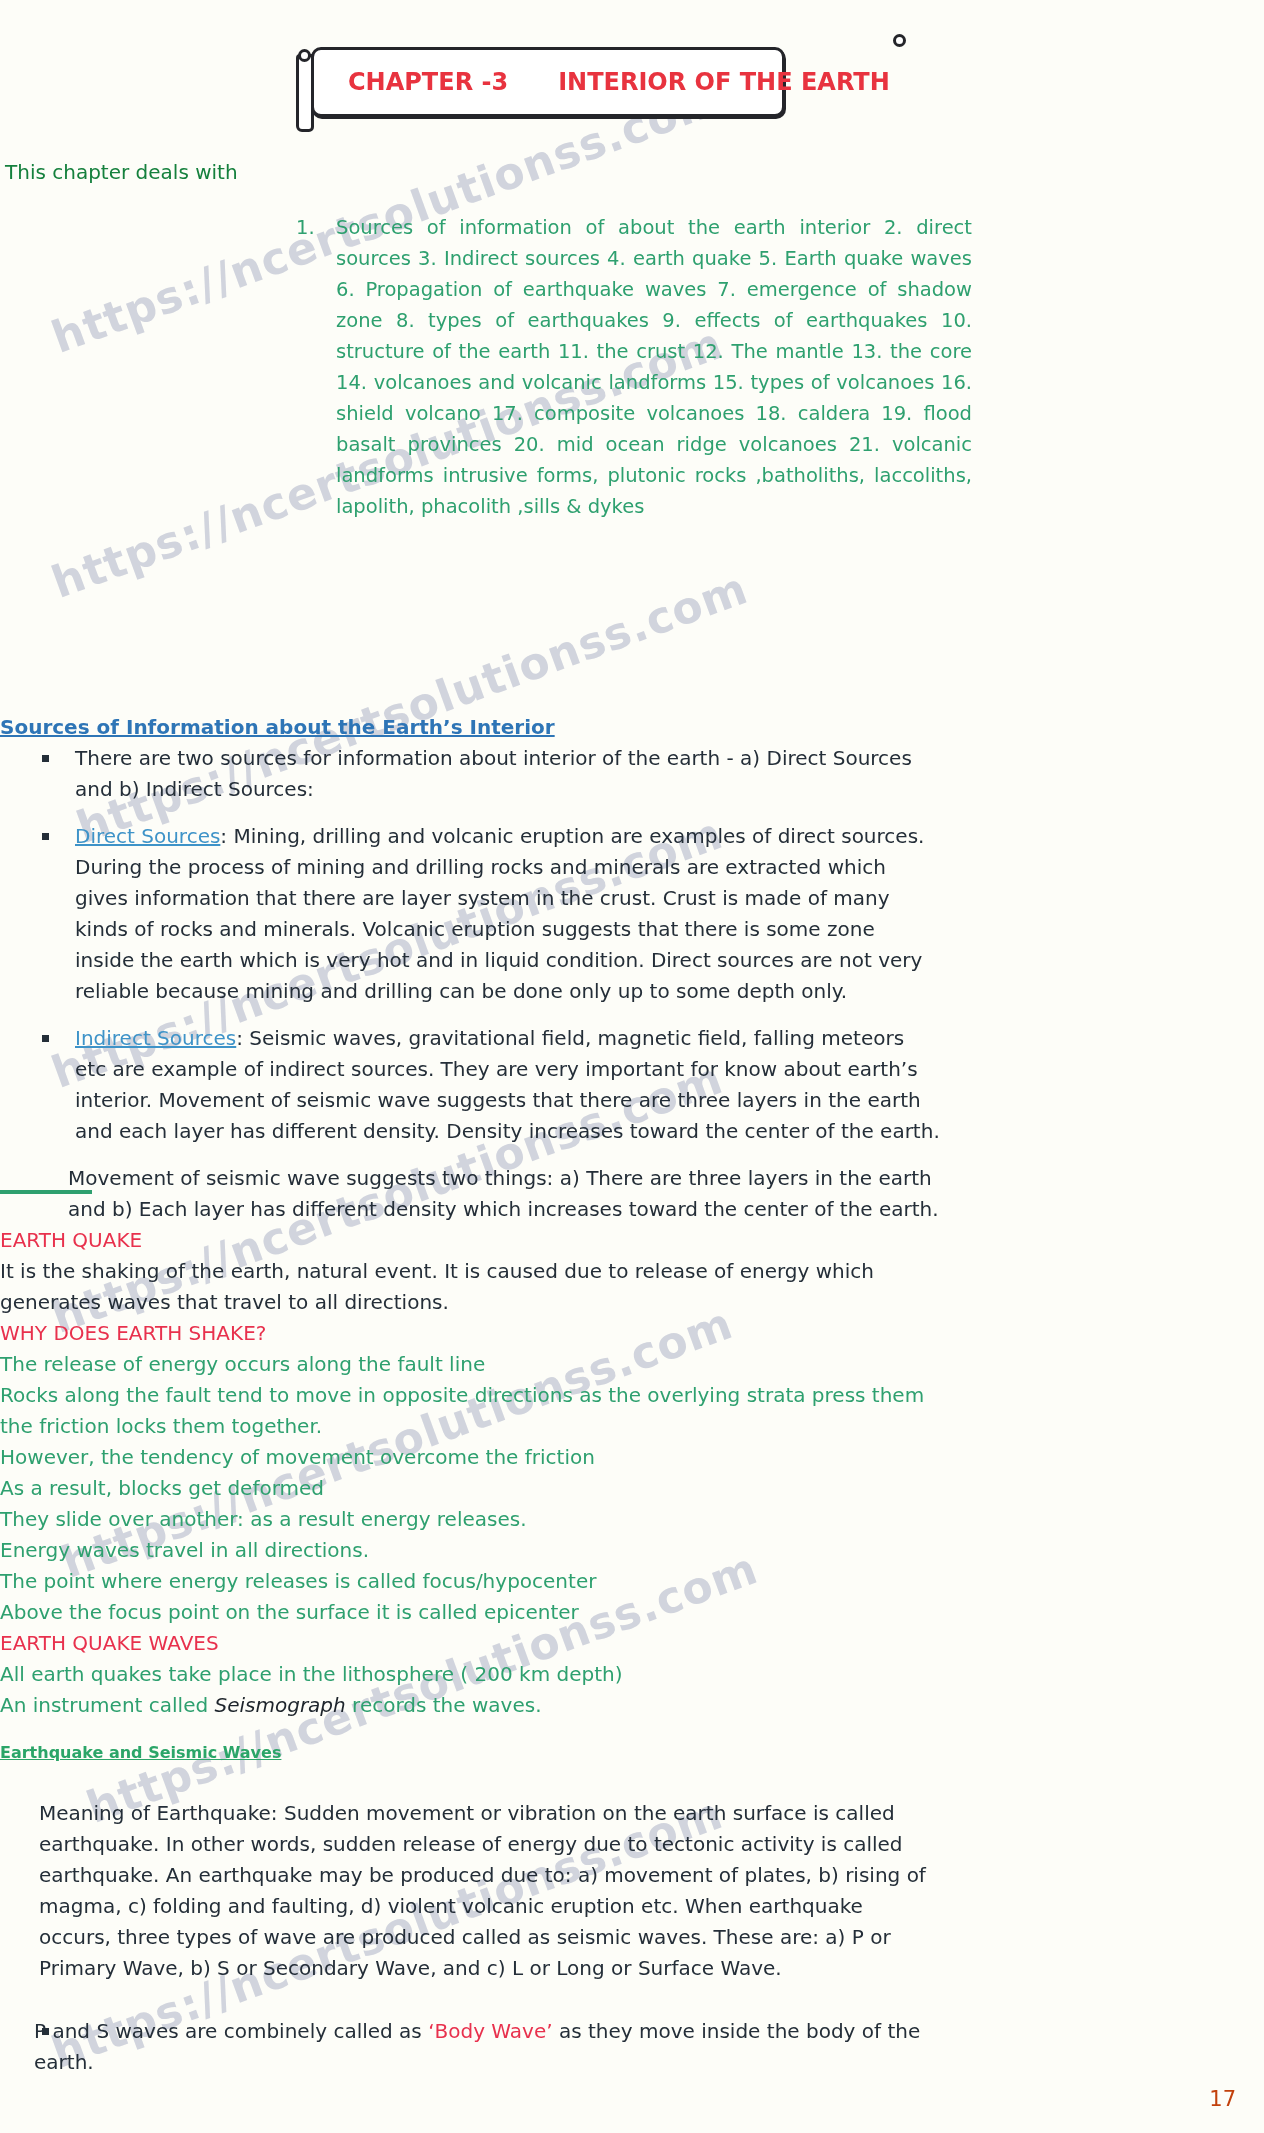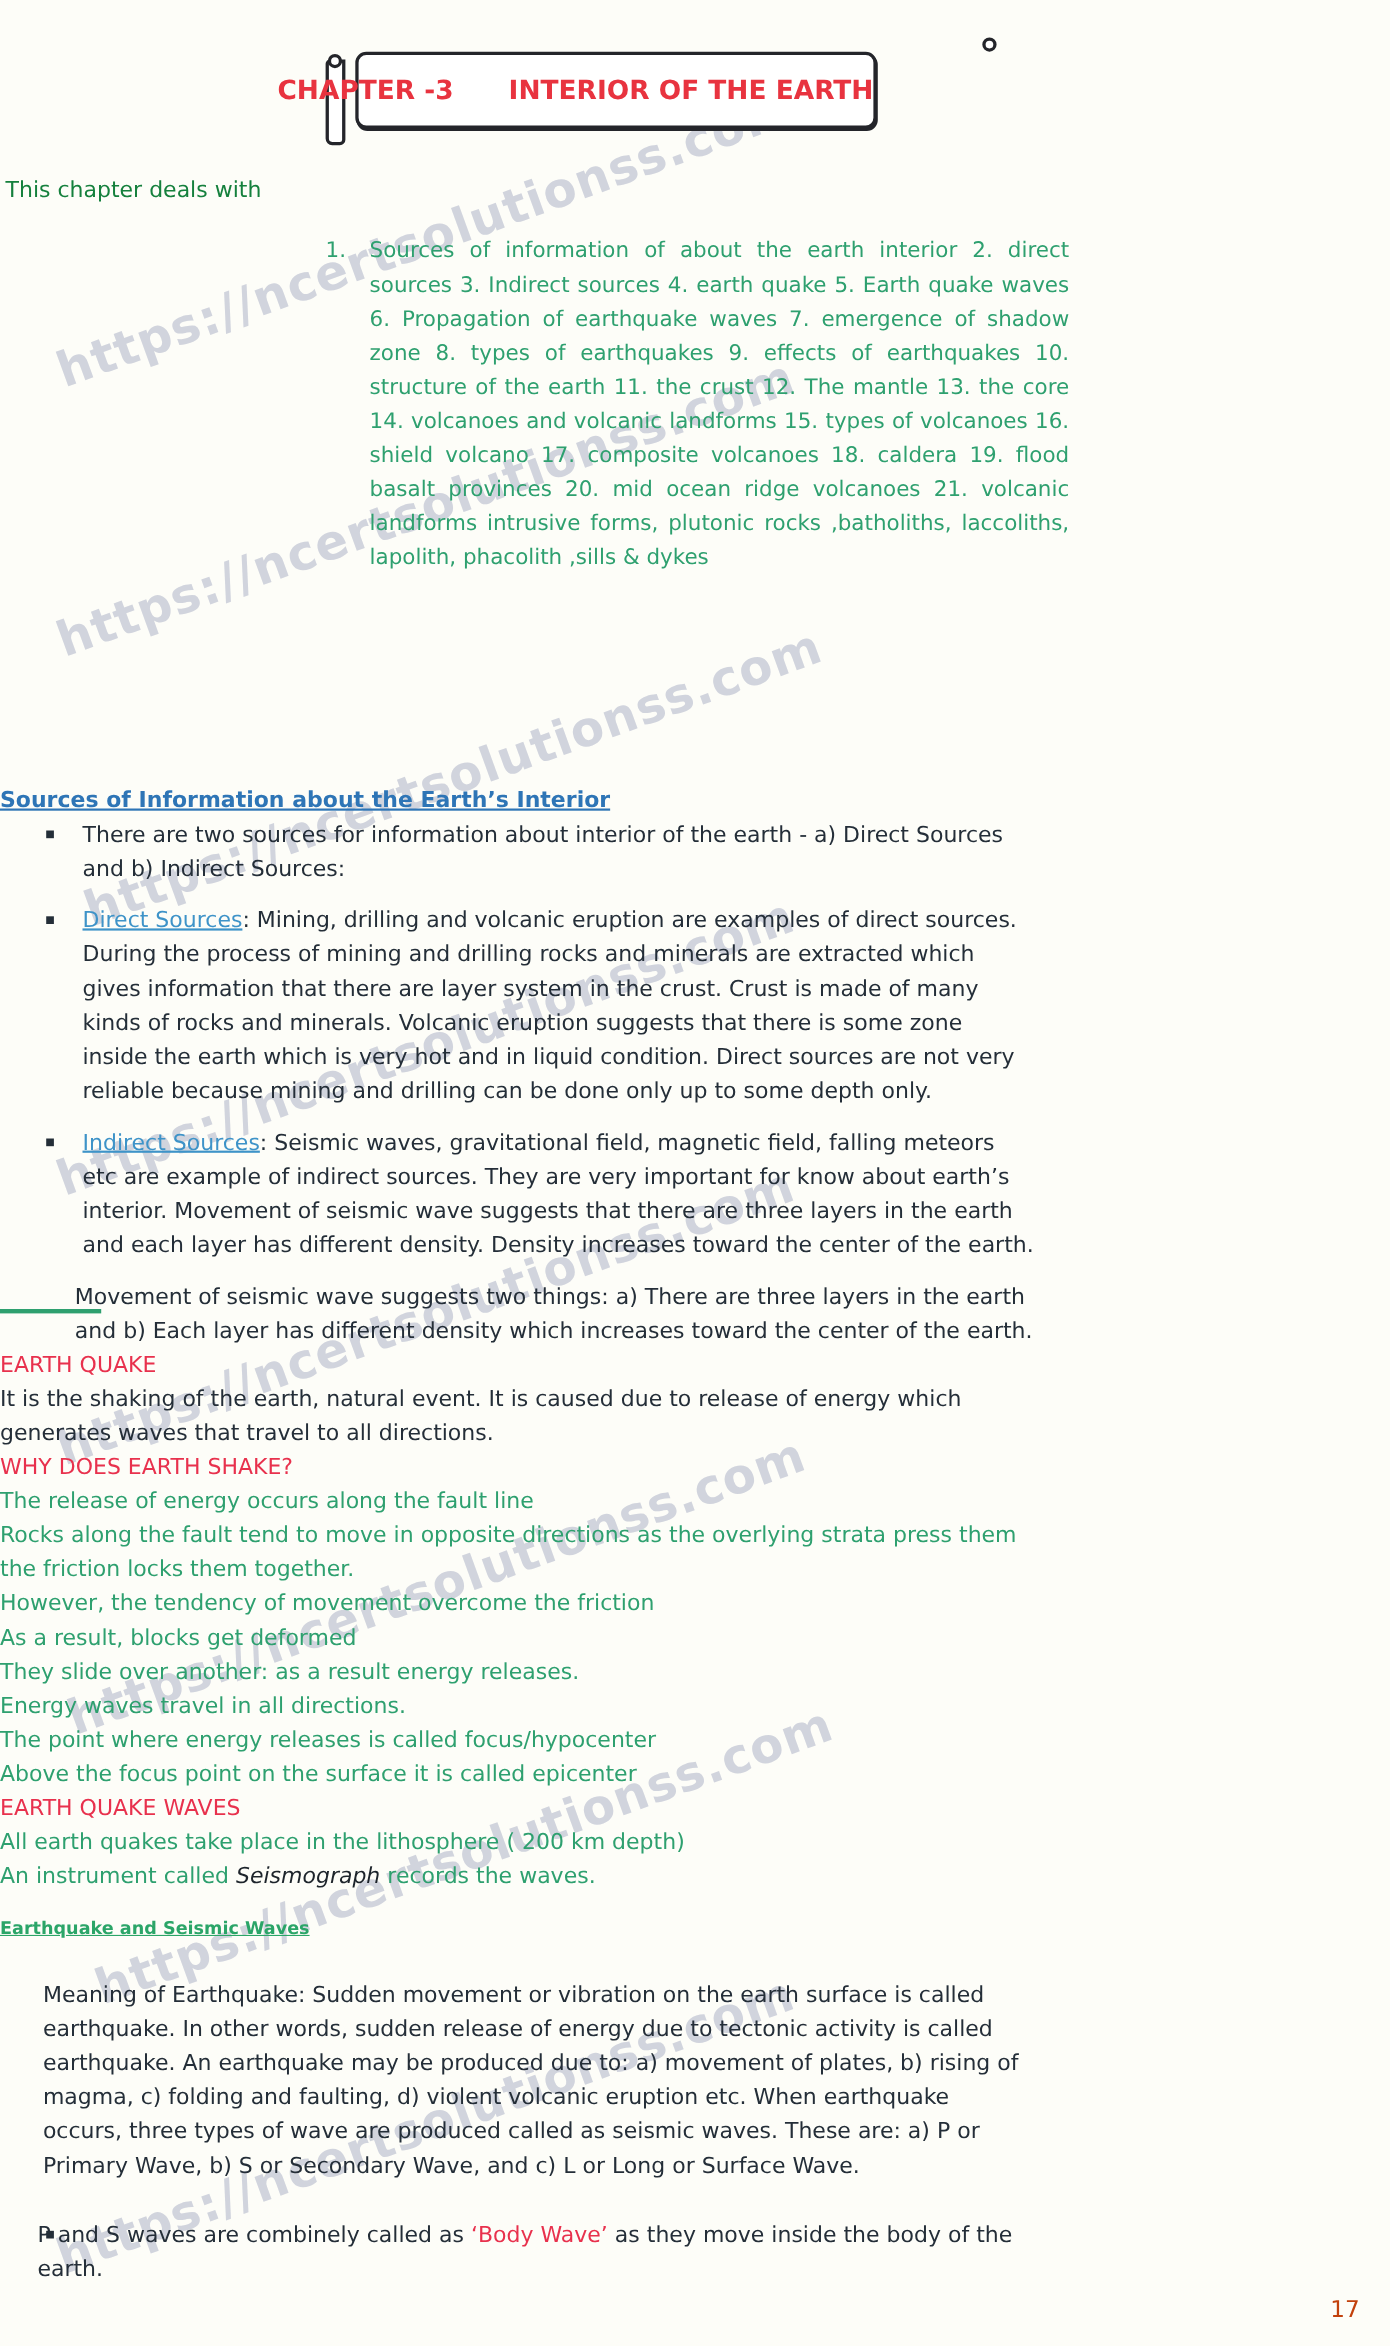--- a/index.html
+++ b/index.html
@@ -25,24 +25,24 @@
     z-index:0;
   }
 
   
   .banner { position:absolute; left:296px; top:34px; width:614px; height:100px; z-index:2; }
   .banner-ribbon {
     position:absolute; left:0; top:20px; width:18px; height:78px;
     background:#fff; border:3px solid #24252a; border-radius:4px 0 5px 6px;
   }
   .banner-main {
-    position:absolute; left:27px; top:13px; width:474px; height:70px;
+    position:absolute; left:15px; top:13px; width:474px; height:70px;
     background:#fff; border:3px solid #24252a; border-radius:10px;
     box-shadow:1px 2px 0 #24252a;
-    display:flex; align-items:center; gap:50px; padding-left:34px;justify-content:flex-end;
+    display:flex; align-items:center; gap:50px; padding-left:34px;
   }
   .banner-main span { font-size:24px; font-weight:bold; color:#e8333f; white-space:nowrap; }
   .curl {
     position:absolute; width:13px; height:13px; background:#fff;
     border:3px solid #24252a; border-radius:50%;
   }
   .curl-left  { left:2px; top:15px; }
   .curl-right { right:4px; top:0px; }
 
   

